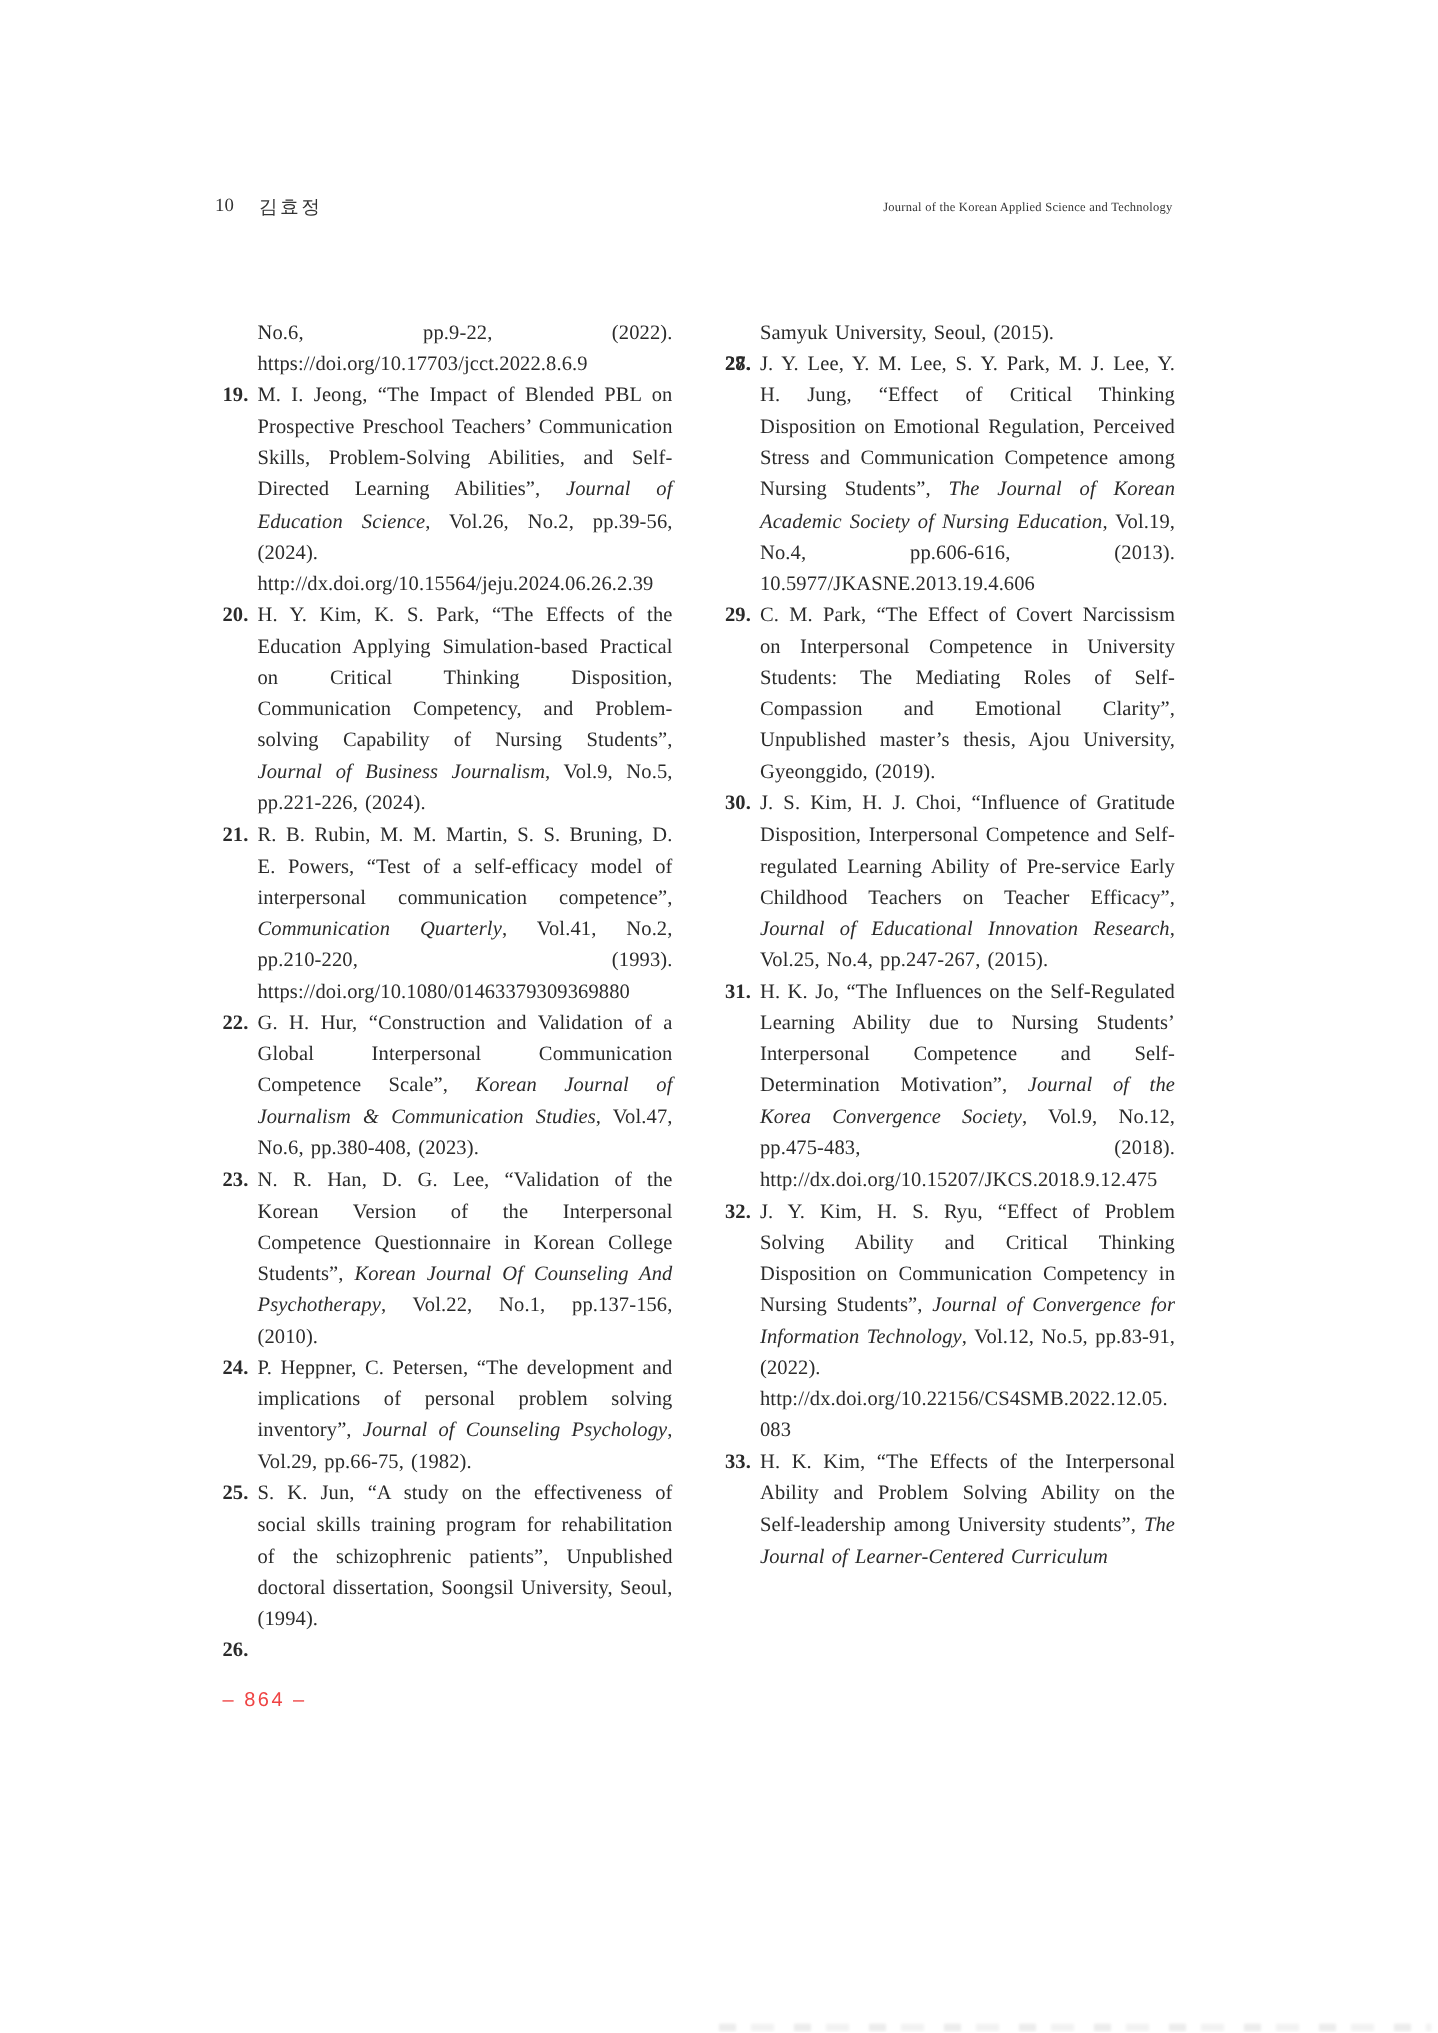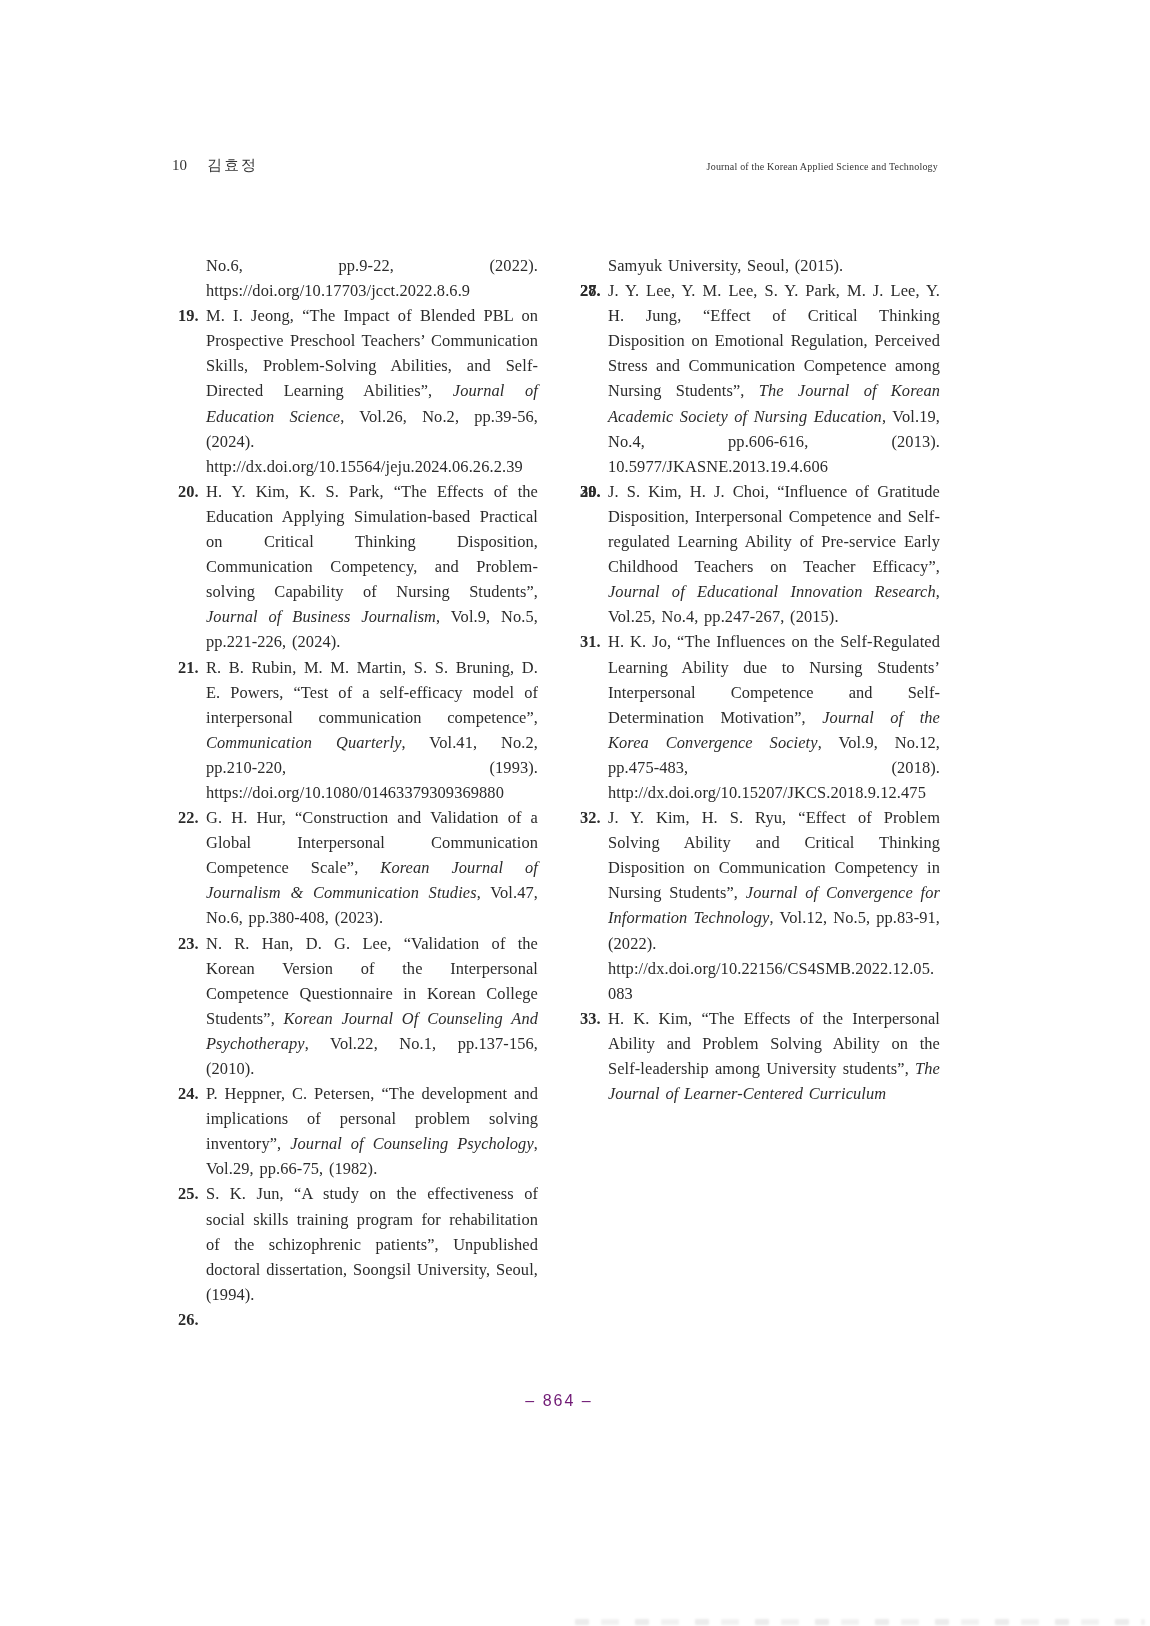--- a/index.html
+++ b/index.html
@@ -68,26 +68,26 @@
     font-weight: bold;
   }
   .ref em {
     font-style: italic;
   }
   .ref span, .ref em { overflow-wrap: break-word; }
 
   
   .page-number {
     position: absolute;
-    top: 1392px;
+    top: 1352px;
     left: 178px;
     width: 762px;
-    text-align: center;
+    text-align: left;
     font-size: 16px;
-    color: #701a75;
+    color: #ef4444;
     font-family: "Liberation Sans", sans-serif;
     letter-spacing: 2px;
   }
 
   
   .page-bleed {
     position: absolute;
     bottom: 1px;
     left: 575px;
     width: 570px;
@@ -125,21 +125,21 @@
         <div class="ref"><span class="ref-num">22.</span><span>G. H. Hur, “Construction and Validation of a Global Interpersonal Communication Competence Scale”, </span><em>Korean Journal of Journalism &amp; Communication Studies</em><span>, Vol.47, No.6, pp.380-408, (2023).</span></div>
         <div class="ref"><span class="ref-num">23.</span><span>N. R. Han, D. G. Lee, “Validation of the Korean Version of the Interpersonal Competence Questionnaire in Korean College Students”, </span><em>Korean Journal Of Counseling And Psychotherapy</em><span>, Vol.22, No.1, pp.137-156, (2010).</span></div>
         <div class="ref"><span class="ref-num">24.</span><span>P. Heppner, C. Petersen, “The development and implications of personal problem solving inventory”, </span><em>Journal of Counseling Psychology</em><span>, Vol.29, pp.66-75, (1982).</span></div>
         <div class="ref"><span class="ref-num">25.</span><span>S. K. Jun, “A study on the effectiveness of social skills training program for rehabilitation of the schizophrenic patients”, Unpublished doctoral dissertation, Soongsil University, Seoul, (1994).</span></div>
         <div class="ref"><span class="ref-num">26.</span></div>
       </div>
     <div class="col">
         <div class="ref"><span>Samyuk University, Seoul, (2015).</span></div>
         <div class="ref"><span class="ref-num">27.</span></div>
         <div class="ref"><span class="ref-num">28.</span><span>J. Y. Lee, Y. M. Lee, S. Y. Park, M. J. Lee, Y. H. Jung, “Effect of Critical Thinking Disposition on Emotional Regulation, Perceived Stress and Communication Competence among Nursing Students”, </span><em>The Journal of Korean Academic Society of Nursing Education</em><span>, Vol.19, No.4, pp.606-616, (2013). 10.5977/JKASNE.2013.19.4.606</span></div>
-        <div class="ref"><span class="ref-num">29.</span></div>
+        <div class="ref"><span class="ref-num">29.</span><span>C. M. Park, “The Effect of Covert Narcissism on Interpersonal Competence in University Students: The Mediating Roles of Self-Compassion and Emotional Clarity”, Unpublished master’s thesis, Ajou University, Gyeonggido, (2019).</span></div>
         <div class="ref"><span class="ref-num">30.</span><span>J. S. Kim, H. J. Choi, “Influence of Gratitude Disposition, Interpersonal Competence and Self-regulated Learning Ability of Pre-service Early Childhood Teachers on Teacher Efficacy”, </span><em>Journal of Educational Innovation Research</em><span>, Vol.25, No.4, pp.247-267, (2015).</span></div>
         <div class="ref"><span class="ref-num">31.</span><span>H. K. Jo, “The Influences on the Self-Regulated Learning Ability due to Nursing Students’ Interpersonal Competence and Self-Determination Motivation”, </span><em>Journal of the Korea Convergence Society</em><span>, Vol.9, No.12, pp.475-483, (2018). http://dx.doi.org/10.15207/JKCS.2018.9.12.475</span></div>
         <div class="ref"><span class="ref-num">32.</span><span>J. Y. Kim, H. S. Ryu, “Effect of Problem Solving Ability and Critical Thinking Disposition on Communication Competency in Nursing Students”, </span><em>Journal of Convergence for Information Technology</em><span>, Vol.12, No.5, pp.83-91, (2022). http://dx.doi.org/10.22156/CS4SMB.2022.12.05.083</span></div>
         <div class="ref"><span class="ref-num">33.</span><span>H. K. Kim, “The Effects of the Interpersonal Ability and Problem Solving Ability on the Self-leadership among University students”, </span><em>The Journal of Learner-Centered Curriculum</em></div>
       </div>
   </div>
 
   <div class="page-number">– 864 –</div>
 
   <div class="page-bleed"></div>

